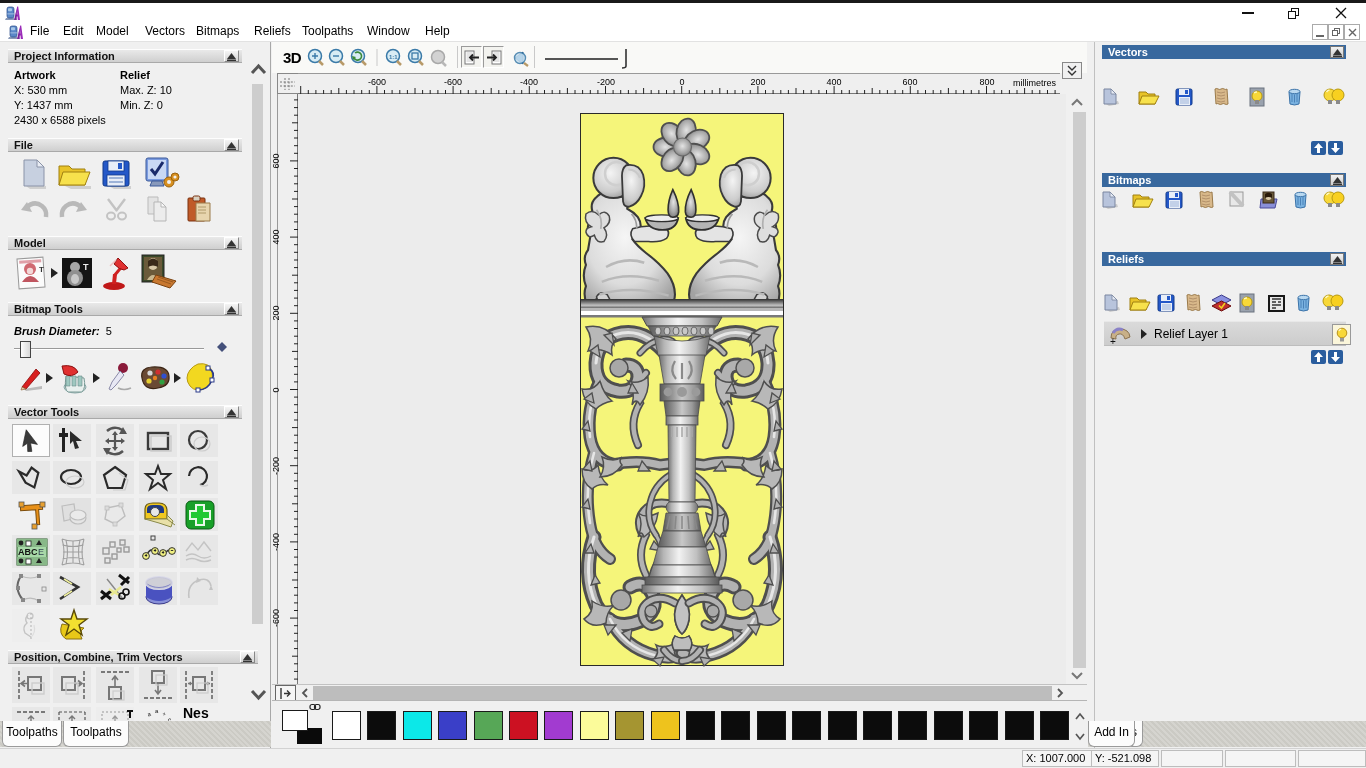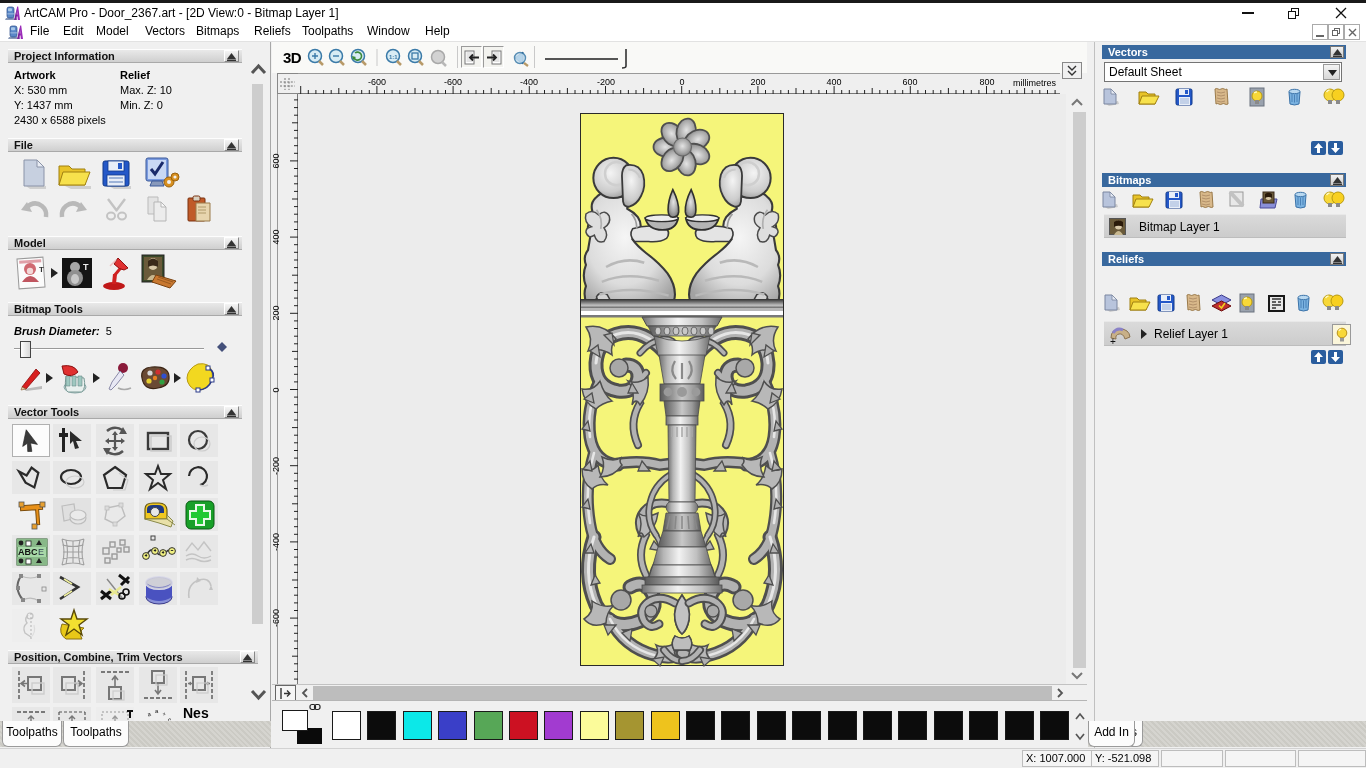--- a/index.html
+++ b/index.html
@@ -19,21 +19,20 @@
 .tab { position:absolute; top:721px; height:26px; background:#fcfcfc; border:1px solid #9a9a9a; border-top:none; border-radius:0 0 6px 6px; text-align:center; font-size:12px; line-height:22px; z-index:5; }
 .sbox { position:absolute; top:750px; height:17px; background:#f5f5f5; border:1px solid #bdbdbd; font-size:11px; line-height:15px; padding-left:3px; }
 svg { position:absolute; overflow:visible; }
 </style>
 </head>
 <body>
 
 <div class="abs" style="left:0;top:0;width:1366px;height:3px;background:#191919"></div>
 
 <div class="abs" style="left:0;top:3px;width:1366px;height:19px;background:#ffffff">
-  <div class="abs" style="left:24px;top:2px;font-size:12px;line-height:16px">ArtCAM Pro - Door_2367.art - [2D View:0 - Bitmap Layer 1]</div>
   <svg class="icon-app" style="left:4px;top:2px" width="16" height="16" viewBox="0 0 16 16">
       <g>
         <path d="M2,13 L10,13 L11,15 L1,15 Z" fill="#8a9ab8"></path>
 <path d="M3,4 Q3,2 5,2 L8,2 Q10,2 10,4 L10,11 Q10,13 8,13 L5,13 Q3,13 3,11 Z" fill="#5a88c8" stroke="#2a4a88" stroke-width="0.7"></path>
 <rect x="4" y="3.2" width="4" height="3" rx="1" fill="#a8c8e8"></rect>
 <rect x="3.4" y="8" width="6.4" height="1.6" fill="#88aad8"></rect>
 <path d="M10.2,15 L13.2,1.5 L14.2,1.5 L16,15 L13.8,15 L13.5,11.5 L12.2,11.5 L11.8,15 Z M12.5,9.5 L13.3,9.5 L13,5.5 Z" fill="#9a2ab8"></path>
 <path d="M10.2,15 L12.6,4 L13,15 Z" fill="#6a1a88" opacity="0.7"></path>
       </g>
     </svg>
@@ -883,25 +882,20 @@
 
 </div>
 
 <div class="abs" id="rightpanel" style="left:1094px;top:42px;width:272px;height:706px;background:#f0f0f0;border-left:1px solid #c0c0c0">
   <div class="bhdr" style="left:7px;top:3px">Vectors<div class="bhdrbtn">
         <svg style="left:2px;top:2px" width="9" height="8" viewBox="0 0 9 8">
           <path d="M4.5,0 L9,6 L0,6 Z" fill="#333"></path>
           <rect x="0" y="6.5" width="9" height="1.5" fill="#333"></rect>
         </svg>
       </div></div>
-  <div class="combo" style="left:9px;top:20px">Default Sheet<div class="combobtn">
-        <svg style="left:4px;top:5px" width="9" height="7" viewBox="0 0 9 7">
-          <path d="M0,0 L9,0 L4.5,6 Z" fill="#222"></path>
-        </svg>
-      </div></div>
   <svg style="left:6px;top:45px" width="20" height="20" viewBox="0 0 20 20">
       <path d="M5,17 L17,14 L18,17 L8,19 Z" fill="#bbb" opacity="0.7"></path>
       <path d="M3,2 L10,2 L15,7 L15,17 L3,17 Z" fill="#b8c4dc" stroke="#7a86a0" stroke-width="1"></path>
       <path d="M10,2 L10,7 L15,7 Z" fill="#e4e9f4" stroke="#7a86a0" stroke-width="0.8"></path>
     </svg>
   <svg style="left:43px;top:47px" width="22" height="18" viewBox="0 0 22 18">
       <path d="M1,3 L8,3 L10,5 L17,5 L17,15 L1,15 Z" fill="#e8c328" stroke="#a08010" stroke-width="1"></path>
       <path d="M4,7 L21,7 L17,15 L1,15 Z" fill="#f7e14c" stroke="#a08010" stroke-width="1"></path>
     </svg>
   <svg style="left:80px;top:46px" width="19" height="19" viewBox="0 0 19 19">
@@ -984,30 +978,20 @@
       <ellipse cx="8.5" cy="4.5" rx="5.5" ry="2.2" fill="#b8d8f0" stroke="#3a72a8" stroke-width="1"></ellipse>
       <path d="M6,7 v8 M8.5,7.5 v8 M11,7 v8" stroke="#4a82b8" stroke-width="1"></path>
     </svg>
   <svg style="left:228px;top:148px" width="22" height="20" viewBox="0 0 22 20">
       <circle cx="7" cy="8" r="6" fill="#f8d838" stroke="#b89a10" stroke-width="1"></circle>
       <rect x="5" y="13" width="4" height="4" fill="#8a8a8a"></rect>
       <circle cx="15" cy="8" r="6" fill="#f8d020" stroke="#b89a10" stroke-width="1"></circle>
       <rect x="13" y="13" width="4" height="4" fill="#8a8a8a"></rect>
       <path d="M3.5,5 a4.5,4.5 0 0 1 3,-2" stroke="#fef8c0" stroke-width="1.4" fill="none"></path>
     </svg>
-  <div class="lrow" style="top:172px;height:24px">
- <div class="abs" style="left:5px;top:3px;width:17px;height:17px;background:#6a5a3a;border:1px solid #555">
-        <svg style="left:1px;top:0px" width="15" height="16" viewBox="0 0 15 16">
-          <ellipse cx="7.5" cy="6" rx="4" ry="4.6" fill="#d8c8a8"></ellipse>
-          <path d="M3,3 Q7.5,-0.5 12,3 L12,8 Q7.5,5.5 3,8 Z" fill="#2a1a0a"></path>
-          <path d="M3,16 Q7.5,8 12,16 Z" fill="#c8b890"></path>
-        </svg>
-      </div>
- <div class="abs" style="left:35px;top:5px;font-size:12px">Bitmap Layer 1</div>
-</div>
   <div class="bhdr" style="left:7px;top:210px">Reliefs<div class="bhdrbtn">
         <svg style="left:2px;top:2px" width="9" height="8" viewBox="0 0 9 8">
           <path d="M4.5,0 L9,6 L0,6 Z" fill="#333"></path>
           <rect x="0" y="6.5" width="9" height="1.5" fill="#333"></rect>
         </svg>
       </div></div>
   <svg style="left:7px;top:251px" width="20" height="20" viewBox="0 0 20 20">
       <path d="M5,17 L17,14 L18,17 L8,19 Z" fill="#bbb" opacity="0.7"></path>
       <path d="M3,2 L10,2 L15,7 L15,17 L3,17 Z" fill="#b8c4dc" stroke="#7a86a0" stroke-width="1"></path>
       <path d="M10,2 L10,7 L15,7 Z" fill="#e4e9f4" stroke="#7a86a0" stroke-width="0.8"></path>

